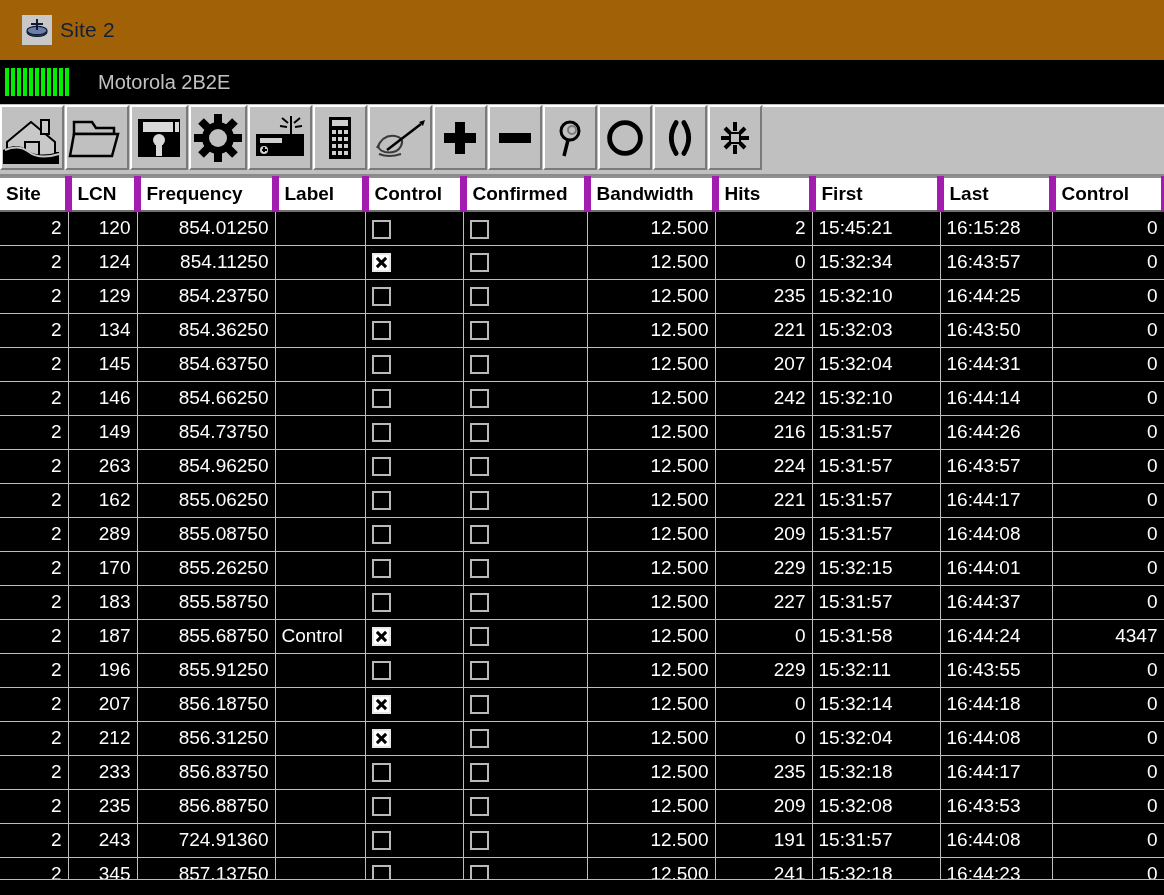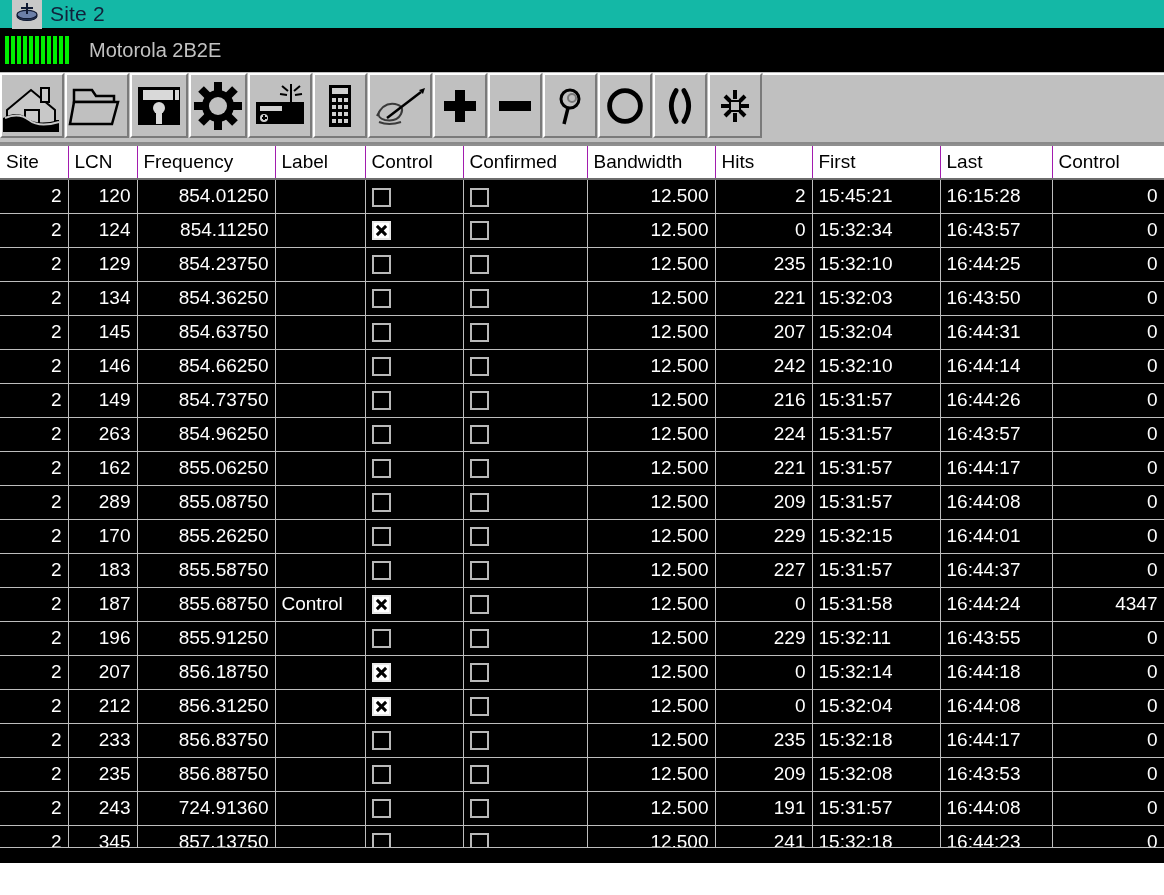--- a/index.html
+++ b/index.html
@@ -6,25 +6,25 @@
   html, body {
     margin: 0; padding: 0;
     width: 1164px; height: 895px;
     overflow: hidden;
     background: #ffffff;
     font-family: "Liberation Sans", sans-serif;
   }
 
   
   #titlebar {
-    height: 28px;
-    background: #14b8a6;
+    height: 60px;
+    background: #a16207;
     display: flex;
     align-items: center;
-    padding-left: 12px;
+    padding-left: 22px;
     gap: 8px;
   }
   #app-icon {
     width: 30px; height: 30px;
     background: #c8c8c8;
     position: relative;
     flex: 0 0 auto;
   }
   #app-icon svg { display:block; }
   #title-text {
@@ -33,21 +33,21 @@
     letter-spacing: 0.2px;
   }
 
   
   #statusbar {
     height: 44px;
     background: #000000;
     display: flex;
     align-items: center;
     padding-left: 5px;
-    gap: 20px;
+    gap: 29px;
   }
   #signal-meter {
     display: flex;
     gap: 2px;
     height: 28px;
     align-items: stretch;
   }
   #signal-meter .bar {
     width: 4px;
     background: #00ef00;
@@ -101,26 +101,26 @@
     overflow: hidden;
   }
   table.data {
     border-collapse: collapse;
     width: 1164px;
     table-layout: fixed;
   }
   table.data thead th {
     background: #ffffff;
     color: #000000;
-    font-weight: normal;
+    font-weight: bold;
     font-size: 19px;
     height: 34px;
     text-align: left;
     padding: 0 6px;
-    border-right: 1px solid #a21caf;
+    border-right: 7px solid #a21caf;
     border-bottom: 2px solid #6e6e6e;
     border-top: 2px solid #8f8f8f;
     white-space: nowrap;
     margin-left: 44px;
   }
   table.data tbody td {
     background: #000000;
     color: #ffffff;
     font-size: 19px;
     height: 34px;

